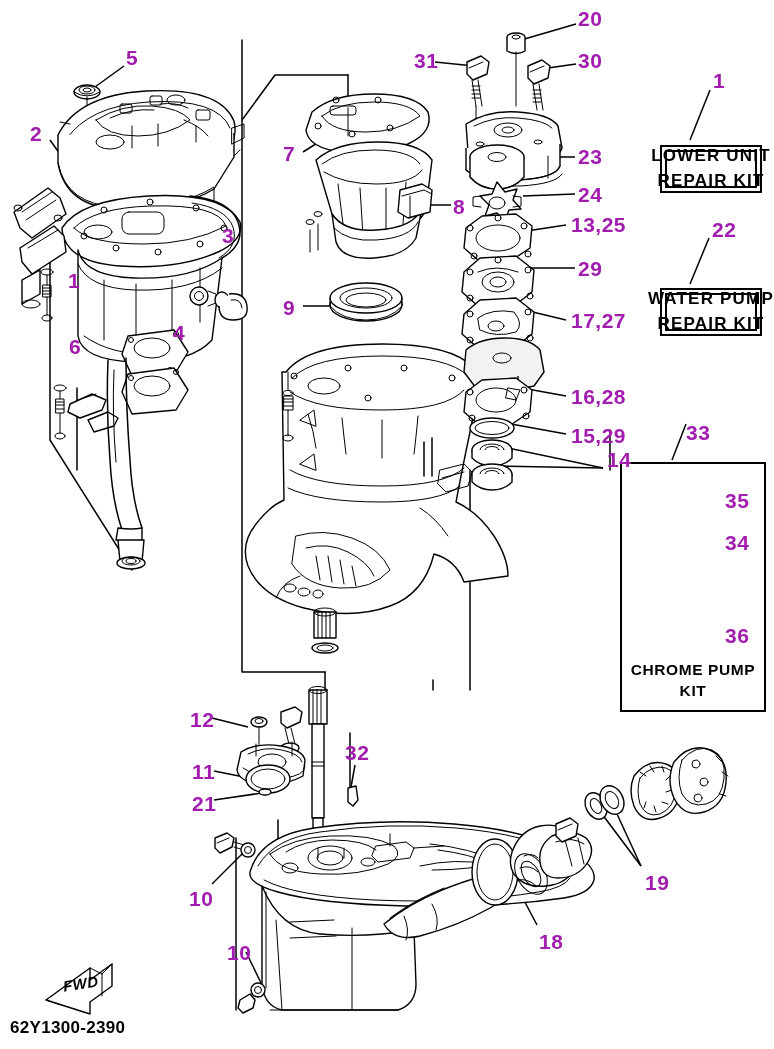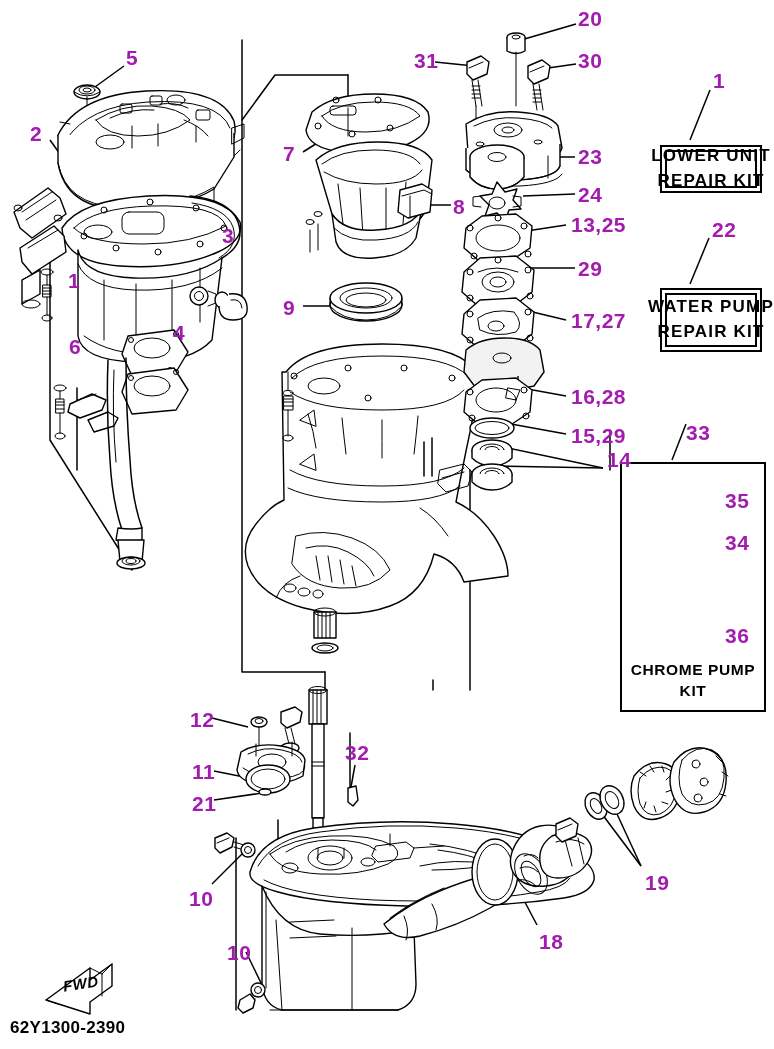--- a/index.html
+++ b/index.html
@@ -659,21 +659,21 @@
     </g>
   </svg>
 
   <div class="kitbox" id="box-gasket" style="left:660px;top:145px;width:102px;height:48px;">
     <div class="inner">
       <div class="ln">LOWER UNIT</div>
       <div class="ln">REPAIR KIT</div>
     </div>
   </div>
 
-  <div class="kitbox" id="box-waterpump" style="left:660px;top:288px;width:102px;height:64px;">
+  <div class="kitbox" id="box-waterpump" style="left:660px;top:288px;width:102px;height:48px;">
     <div class="inner">
       <div class="ln">WATER PUMP</div>
       <div class="ln">REPAIR KIT</div>
     </div>
   </div>
 
   <div id="box-chrome" style="left:620px;top:462px;width:146px;height:250px;">
     <div class="caption">
       <div>CHROME PUMP</div>
       <div>KIT</div>

